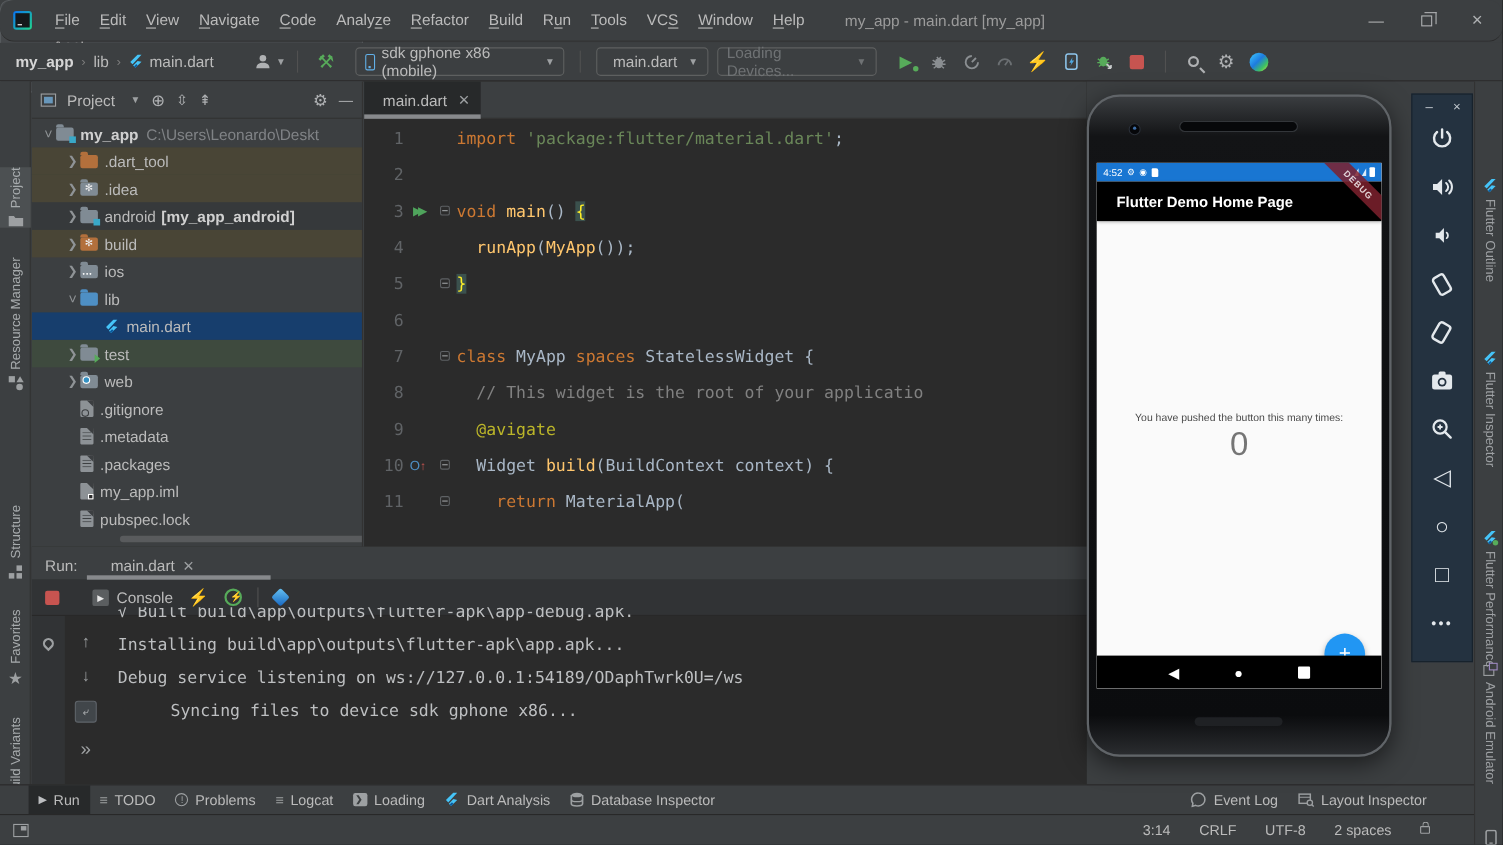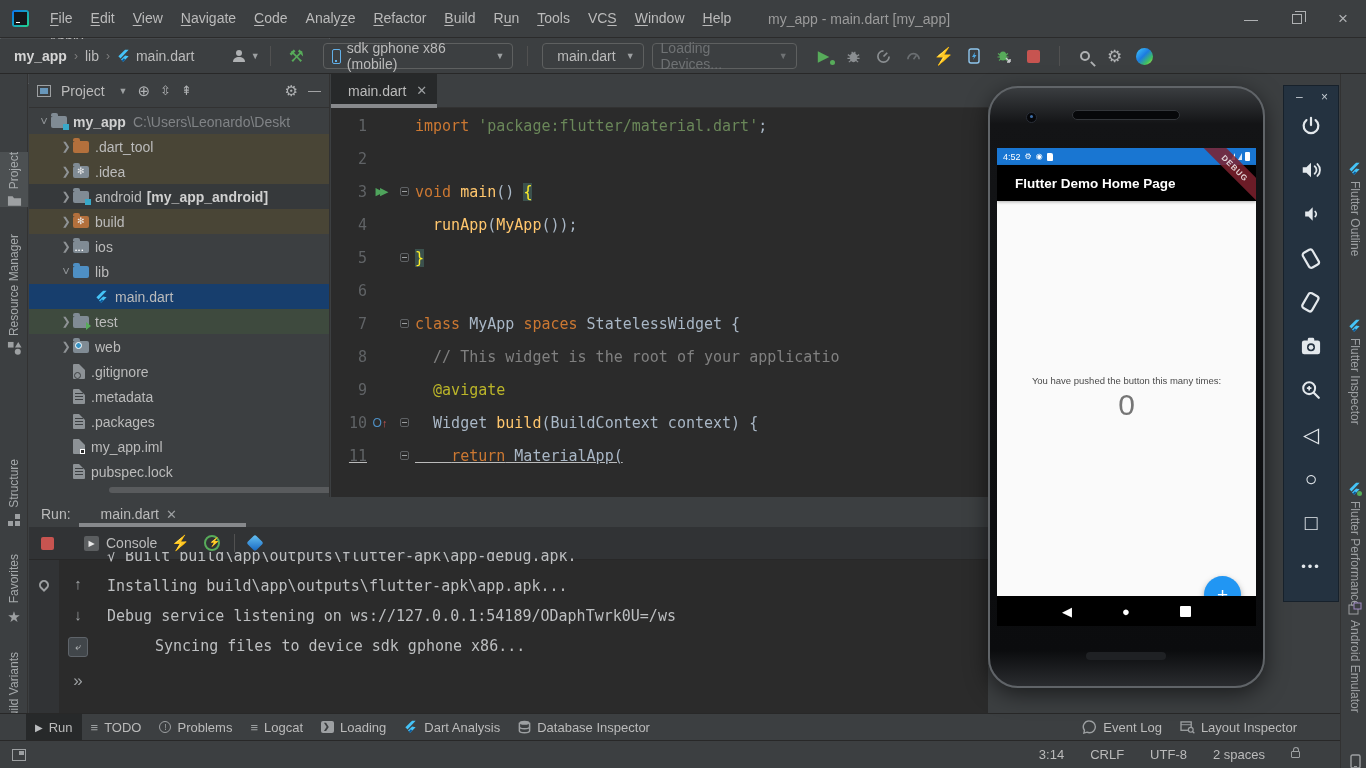--- a/index.html
+++ b/index.html
@@ -6,21 +6,21 @@
   html,body { background:#1e1e1e; }
   #app {
     position:relative; width:1366px; height:768px; overflow:hidden;
     background:#3c3f41; font-family:"Liberation Sans",sans-serif; color:#bbbbbb;
     -webkit-font-smoothing:antialiased;
   }
   .abs { position:absolute; }
   .mono { font-family:"DejaVu Sans Mono","Liberation Mono",monospace; }
 
   
-  #titlebar { left:0; top:0; width:1366px; height:38px; background:#3c3f41; border-bottom:1px solid #2b2b2b; display:flex; align-items:center; }
+  #titlebar { left:0; top:0; width:1366px; height:38px; background:#3c3f41; border-bottom:1px solid #2b2b2b; display:flex; align-items:center;border-radius:13px; }
   #app-logo { width:17px; height:17px; margin:0 12px 0 12px; border-radius:3px;
     background:linear-gradient(135deg,#0a72f5,#21d789); position:relative; }
   #app-logo::after { content:""; position:absolute; left:2px; top:2px; right:2px; bottom:2px; background:#15181b; }
   #app-logo::before { content:""; position:absolute; left:4px; bottom:4px; width:4px; height:1.5px; background:#fff; z-index:2; }
   .menu-item { padding:0 9px; font-size:14px; color:#bbbbbb; line-height:37px; cursor:default; }
   .menu-item u { text-decoration:underline; text-underline-offset:2px; }
   #win-title { position:absolute; left:768px; top:0; line-height:38px; font-size:14px; color:#9b9b9b; }
   #win-controls { position:absolute; right:0; top:0; height:38px; display:flex; }
   .win-btn { width:46px; height:38px; display:flex; align-items:center; justify-content:center; color:#afb1b3; font-size:14px; }
   .restore-glyph { width:10px; height:10px; border:1px solid #afb1b3; position:relative; }
@@ -577,21 +577,21 @@
           <span class="src"><span class="tok-a">  @avigate</span></span>
         </div>
         <div class="cl" style="top: 297px;">
           <span class="num">10</span>
           <span class="gut"><span class="ovr-gut">O<span class="up">↑</span></span></span>
           <span class="fold">
             <span class="foldbox"></span>
           </span>
           <span class="src"><span class="tok-d">  Widget </span><span class="tok-f">build</span><span class="tok-d">(BuildContext context) {</span></span>
         </div>
-        <div class="cl" style="top: 330px; text-decoration: underline;">
+        <div class="cl" style="top: 330px;">
           <span class="num">11</span>
           <span class="gut"></span>
           <span class="fold">
             <span class="foldbox"></span>
           </span>
           <span class="src"><span class="tok-d">    </span><span class="tok-k">return</span><span class="tok-d"> MaterialApp(</span></span>
         </div>
         <div class="cl" style="top: 382px; text-decoration: underline;">
           <span class="num">12</span>
           <span class="gut"></span>

